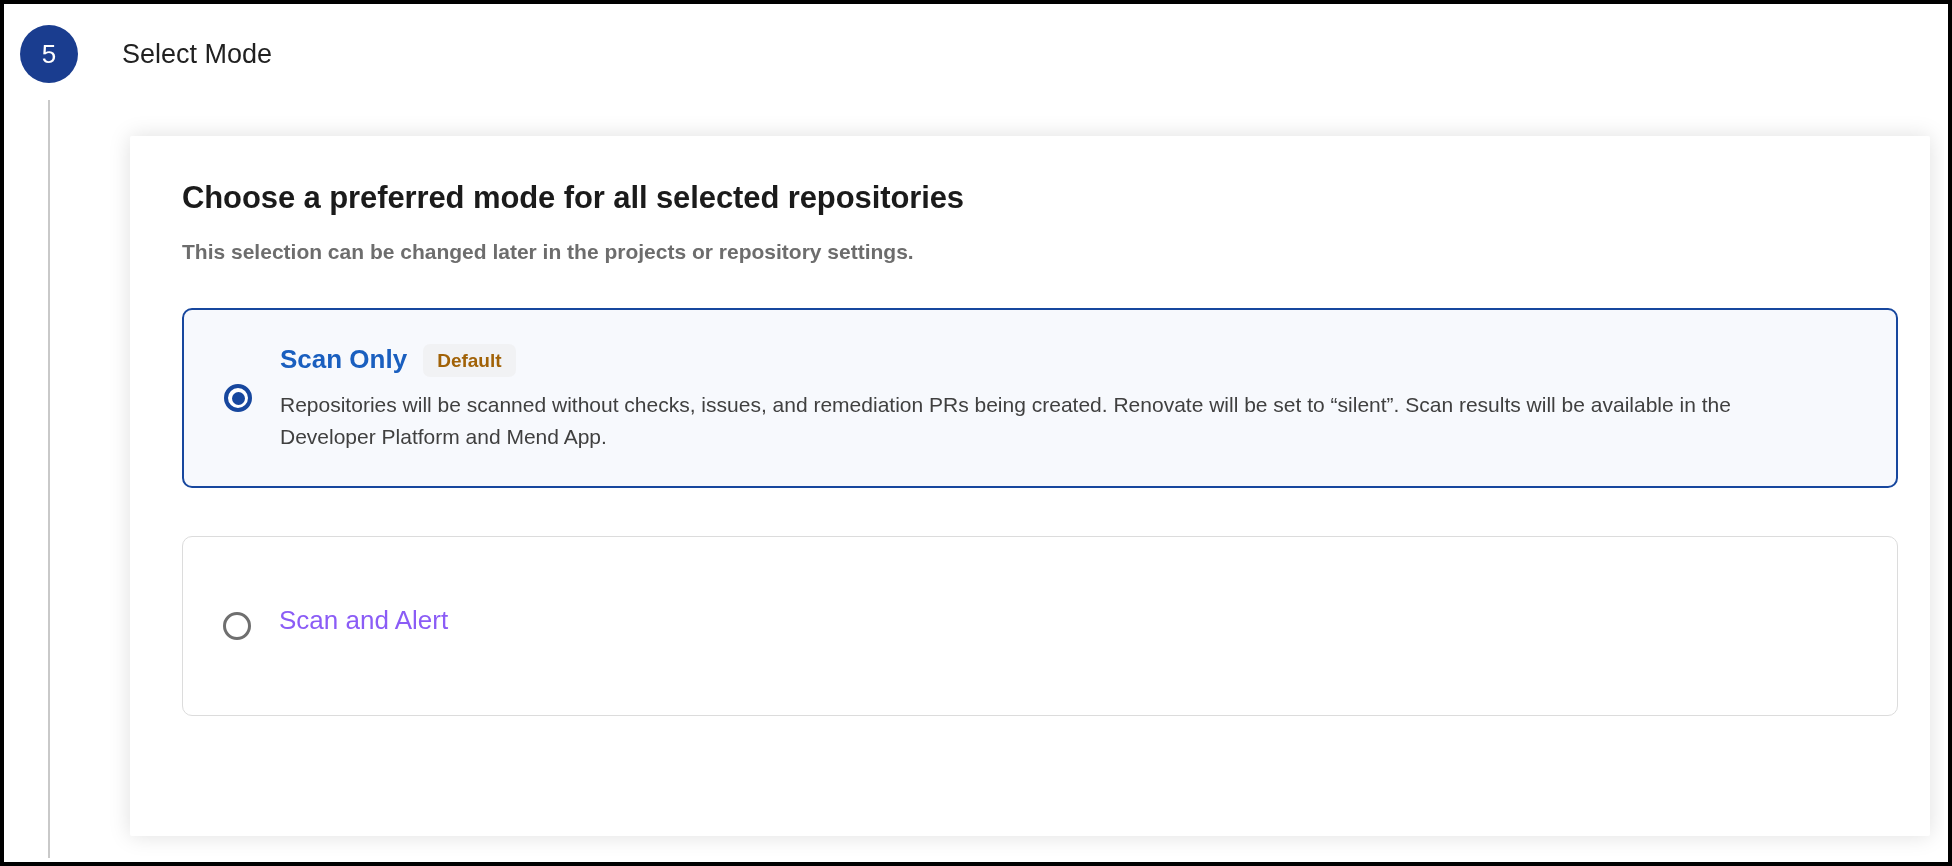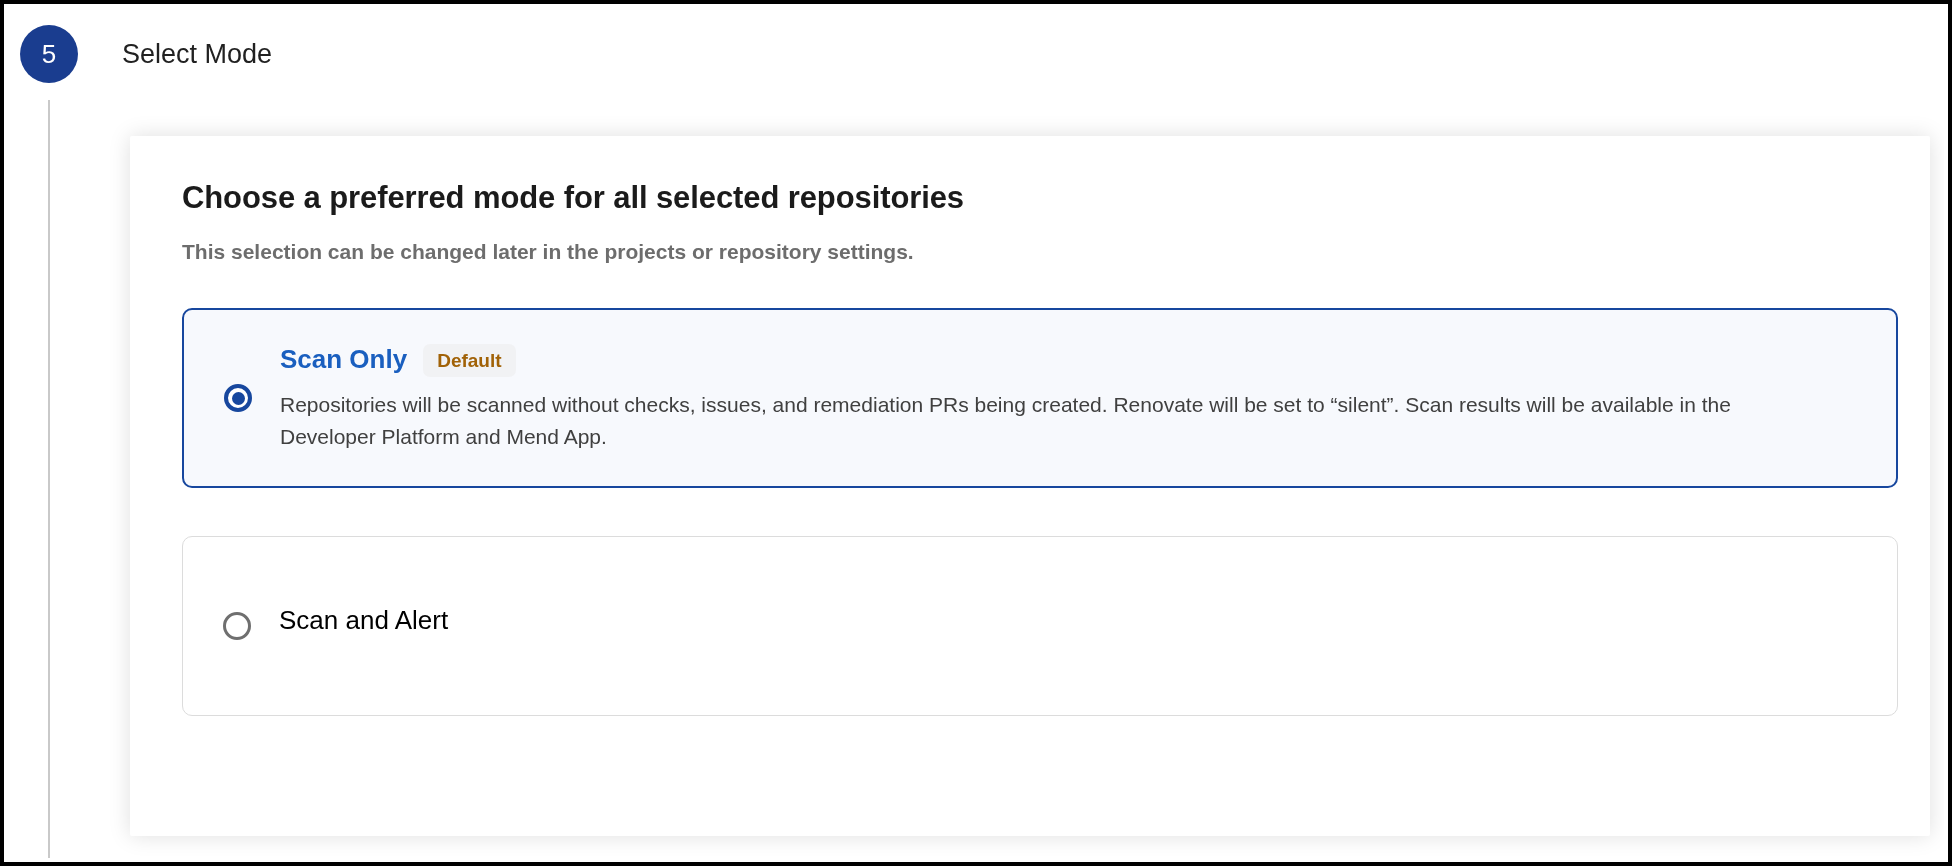--- a/index.html
+++ b/index.html
@@ -178,21 +178,21 @@
     margin-bottom: 12px;
   }
   .option-title {
     font-size: 26px;
     font-weight: bold;
     color: #1a5fbf;
     white-space: nowrap;
   }
   .option-title.plain {
     font-weight: 400;
-    color: #000000;
+    color: #8b5cf6;
   }
   .badge-default {
     background: #f1f2f4;
     color: #a16207;
     font-size: 19px;
     font-weight: bold;
     border-radius: 7px;
     padding: 7px 14px;
     line-height: 1;
     white-space: nowrap;

